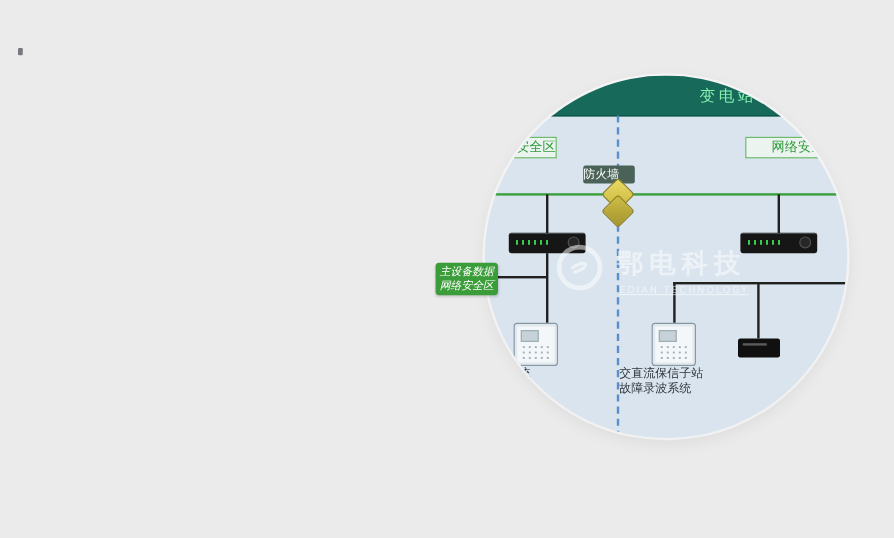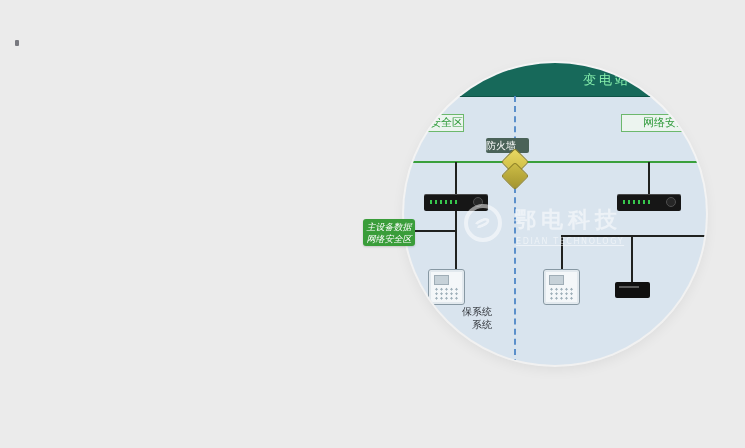--- a/index.html
+++ b/index.html
@@ -43,21 +43,21 @@
          box-shadow:inset 0 0 0 2px #e2e9ee;box-sizing:border-box;}
   #relay-left{left:24px;top:206px;}
   #relay-middle{left:139px;top:206px;}
   .relay .screen{position:absolute;left:5px;top:5px;width:13px;height:8px;background:#c6d1d8;border:1px solid #9fadb6;}
   .relay .keys{position:absolute;left:5px;top:17px;width:26px;height:13px;
                background-image:radial-gradient(#9fb0ba 1.1px,transparent 1.2px);background-size:5px 4.5px;}
 
   #gateway{position:absolute;left:211px;top:219px;width:35px;height:16px;background:#101010;border-radius:2px;}
   #gateway .slot{position:absolute;left:4px;top:4px;width:20px;height:2px;background:#5a5a5a;}
 
-  .caption{position:absolute;top:242px;font-size:10px;line-height:13px;color:#30343a;text-align:right;white-space:nowrap;}
+  .caption{position:absolute;top:242px;font-size:10px;line-height:13px;color:#30343a;text-align:left;white-space:nowrap;}
   #caption-left{left:8px;width:80px;}
   #caption-middle{left:112px;width:92px;}
   #caption-right{left:197px;width:92px;text-align:left;}
 
   #badge{position:absolute;left:363px;top:219px;width:52px;height:27px;background:#3a9d3a;border-radius:3px;
          color:#fff;font-size:9px;line-height:12px;text-align:center;padding-top:2px;box-sizing:border-box;
          box-shadow:0 1px 2px rgba(0,0,0,.15);font-style:italic;}
 
   #wm{position:absolute;left:58px;top:138px;width:185px;height:56px;opacity:.52;color:#ffffff;pointer-events:none;}
   #wm-ring{position:absolute;left:2px;top:3px;width:38px;height:38px;border:4px solid #ffffff;border-radius:50%;box-sizing:border-box;}
@@ -117,20 +117,24 @@
   </div>
 
   <div id="gateway">
     <div class="slot"></div>
   </div>
 
   <div class="caption" id="caption-left">
     <div>保系统</div>
     <div>系统</div>
   </div>
+  <div class="caption" id="caption-middle">
+    <div>交直流保信子站</div>
+    <div>故障录波系统</div>
+  </div>
 
   <div id="wm">
     <div id="wm-ring">
       <div class="swirl"></div>
     </div>
     <div id="wm-title">鄂电科技</div>
     <div id="wm-sub">EDIAN TECHNOLOGY</div>
   </div>
 
 </div>

